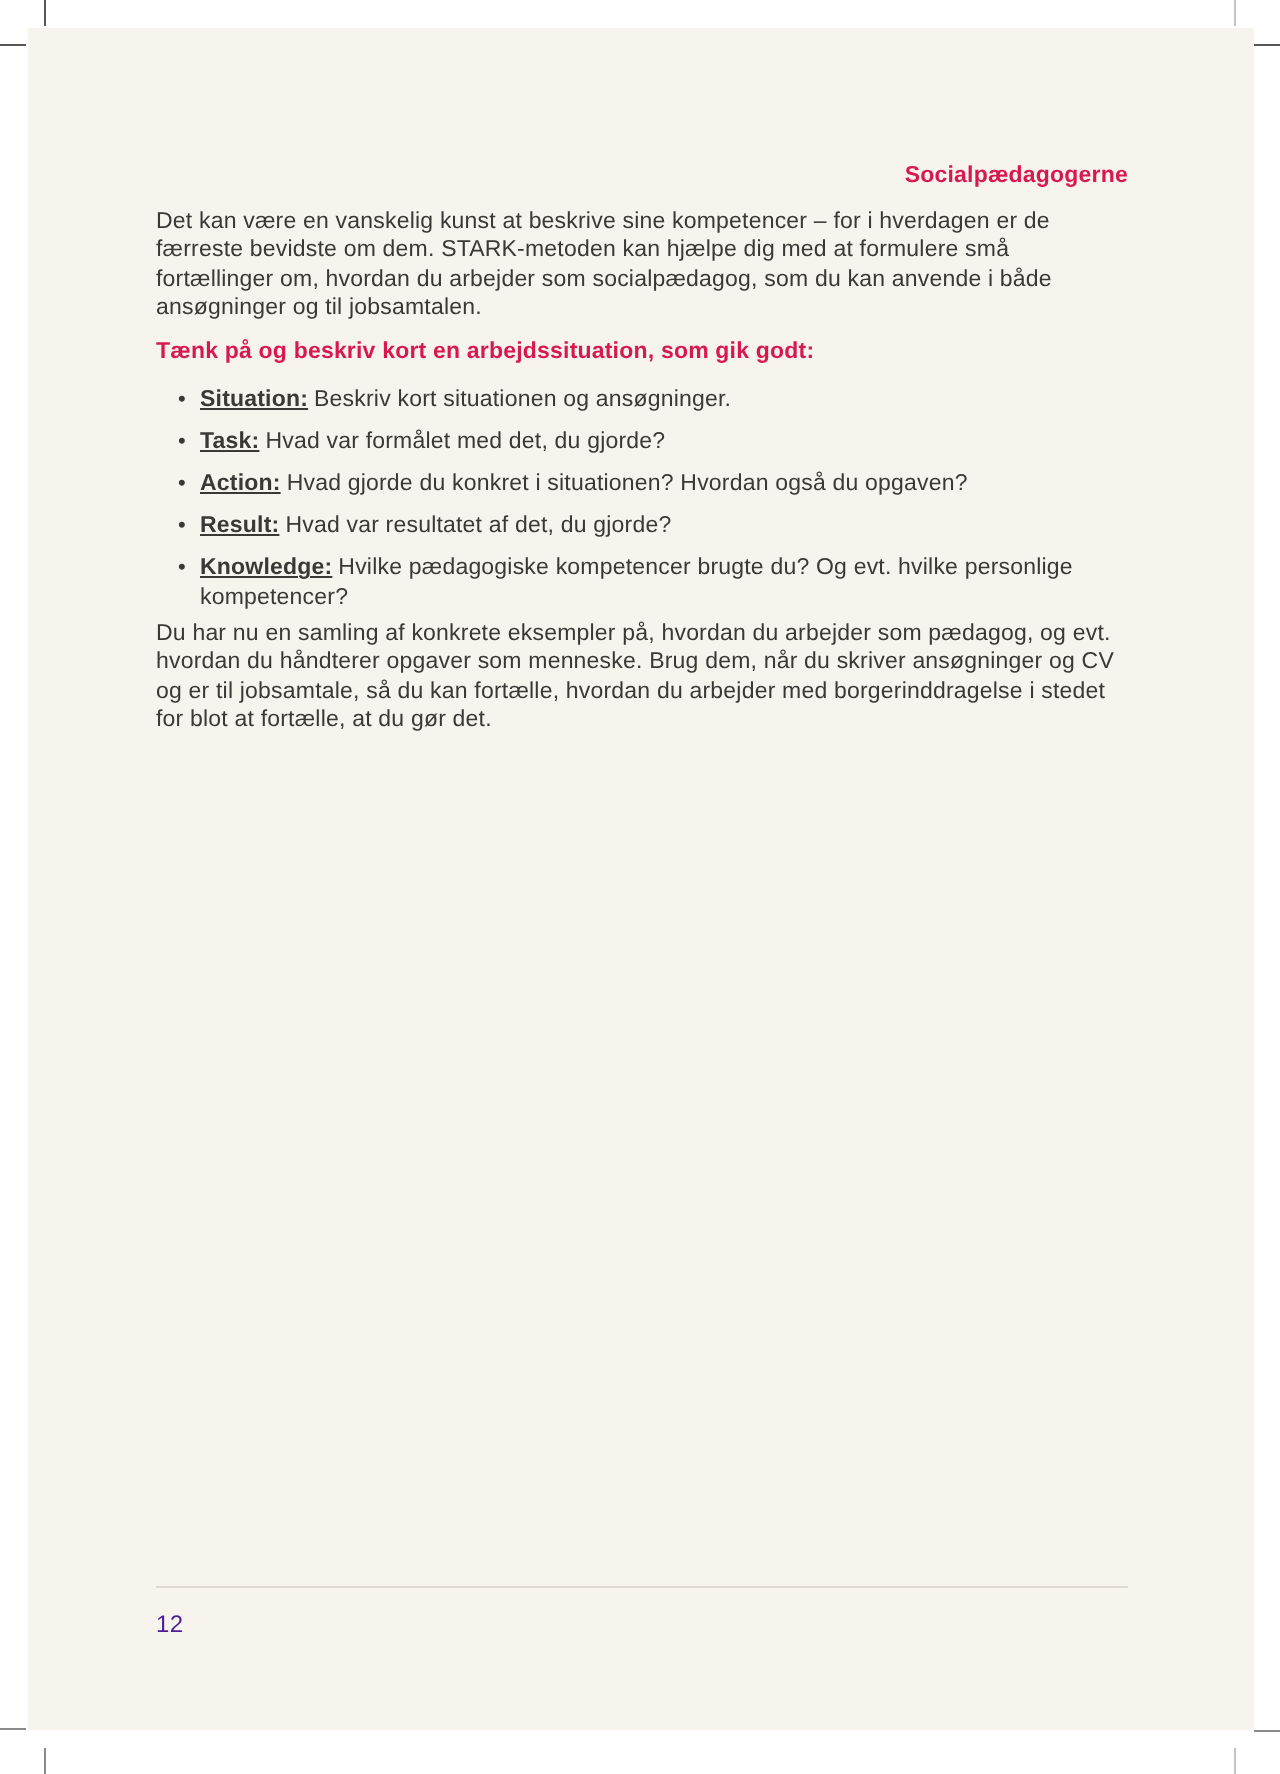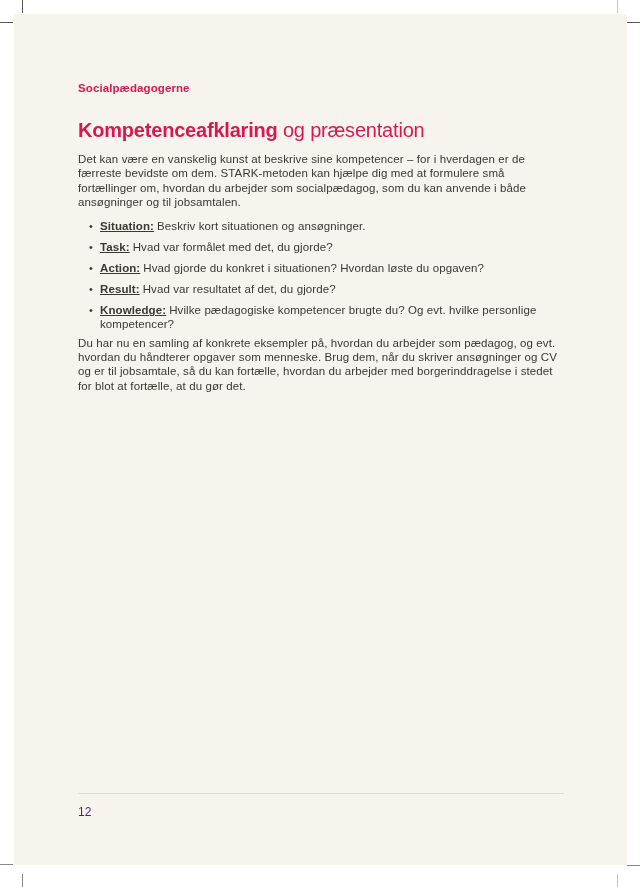--- a/index.html
+++ b/index.html
@@ -30,20 +30,21 @@
     color: #3b3835;
     font-size: 11.5px;
     line-height: 14.3px;
     letter-spacing: 0.1px;
   }
   .kicker {
     color: #d8194e;
     font-weight: bold;
     font-size: 11.5px;
     line-height: 12px;
+    text-align: right;
   }
   .title {
     margin-top: 24px;
     color: #d8194e;
     font-size: 20px;
     line-height: 24px;
     letter-spacing: -0.2px;
     font-weight: normal;
   }
   .title .bold { font-weight: bold; }
@@ -104,37 +105,35 @@
 <div class="crop h mid" style="left:0; top:864px;"></div>
 <div class="crop v mid" style="left:22px; top:874px;"></div>
 <div class="crop h mid" style="left:627px; top:865px;"></div>
 <div class="crop v light" style="left:617px; top:874px;"></div>
 
 <div class="page">
   <div class="content">
 
     <div class="kicker">Socialpædagogerne</div>
 
-    <h1 class="title" style="margin-bottom:0;">
-      <span class="bold">Kompetenceafklaring</span><span> og præsentation</span>
-    </h1>
 
 
     <p class="body">Det kan være en vanskelig kunst at beskrive sine kompetencer – for i hverdagen er de færreste bevidste om dem. STARK-metoden kan hjælpe dig med at formulere små fortællinger om, hvordan du arbejder som socialpædagog, som du kan anvende i både ansøgninger og til jobsamtalen.</p>
 
+    <p class="lead-in">Tænk på og beskriv kort en arbejdssituation, som gik godt:</p>
 
     <ul class="stark-list">
       <li>
         <span class="dot">•</span><span class="term">Situation:</span><span>Beskriv kort situationen og ansøgninger.</span>
       </li>
       <li>
         <span class="dot">•</span><span class="term">Task:</span><span>Hvad var formålet med det, du gjorde?</span>
       </li>
       <li>
-        <span class="dot">•</span><span class="term">Action:</span><span>Hvad gjorde du konkret i situationen? Hvordan løste du opgaven?</span>
+        <span class="dot">•</span><span class="term">Action:</span><span>Hvad gjorde du konkret i situationen? Hvordan også du opgaven?</span>
       </li>
       <li>
         <span class="dot">•</span><span class="term">Result:</span><span>Hvad var resultatet af det, du gjorde?</span>
       </li>
       <li>
         <span class="dot">•</span><span class="term">Knowledge:</span><span>Hvilke pædagogiske kompetencer brugte du? Og evt. hvilke personlige kompetencer?</span>
       </li>
     </ul>
 
 

